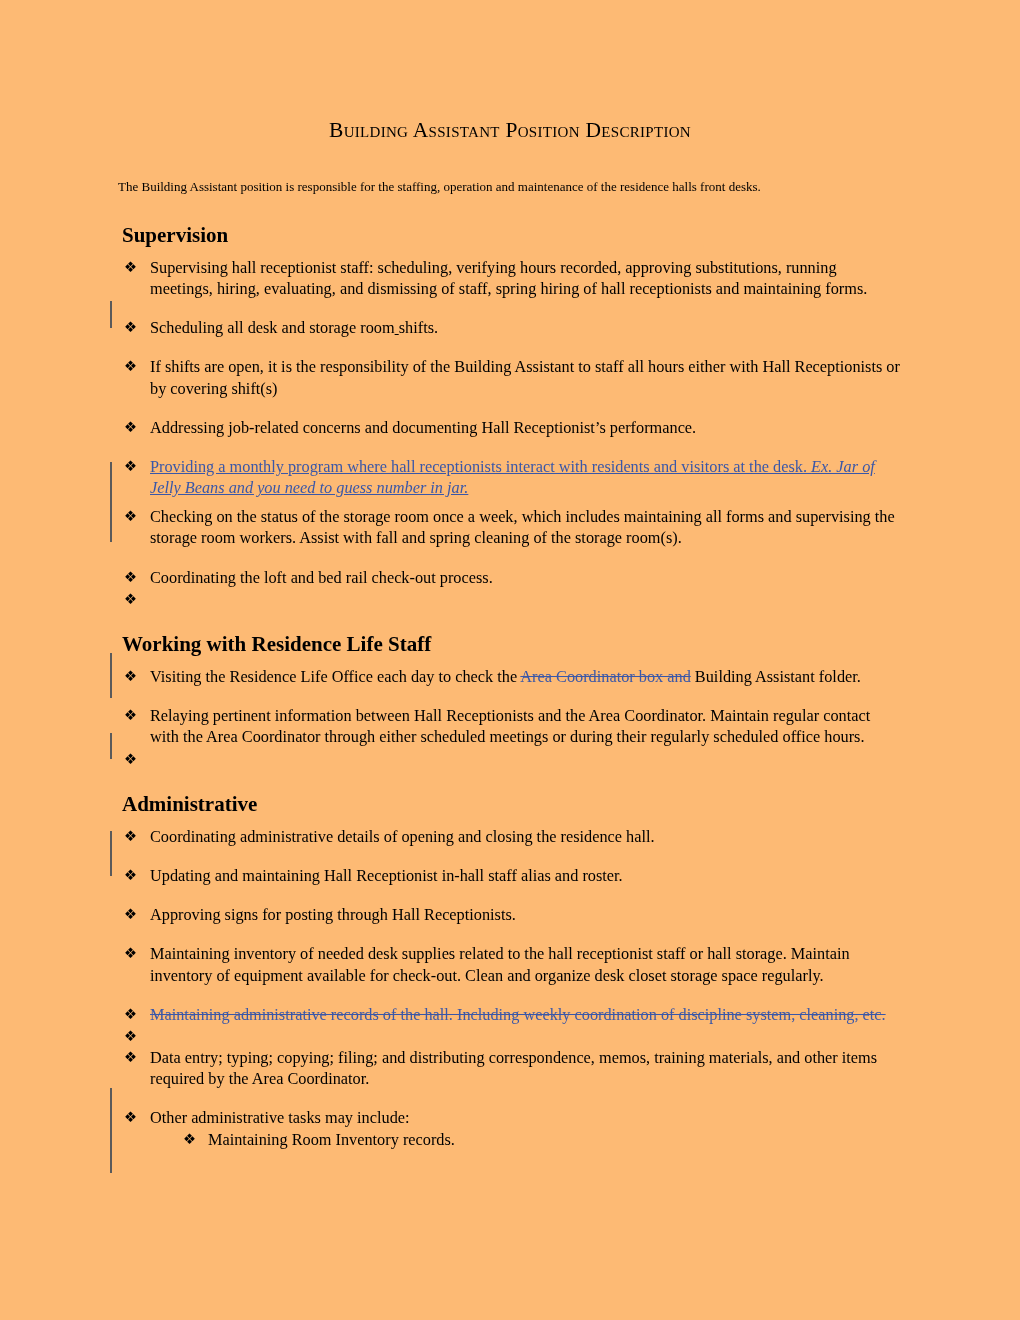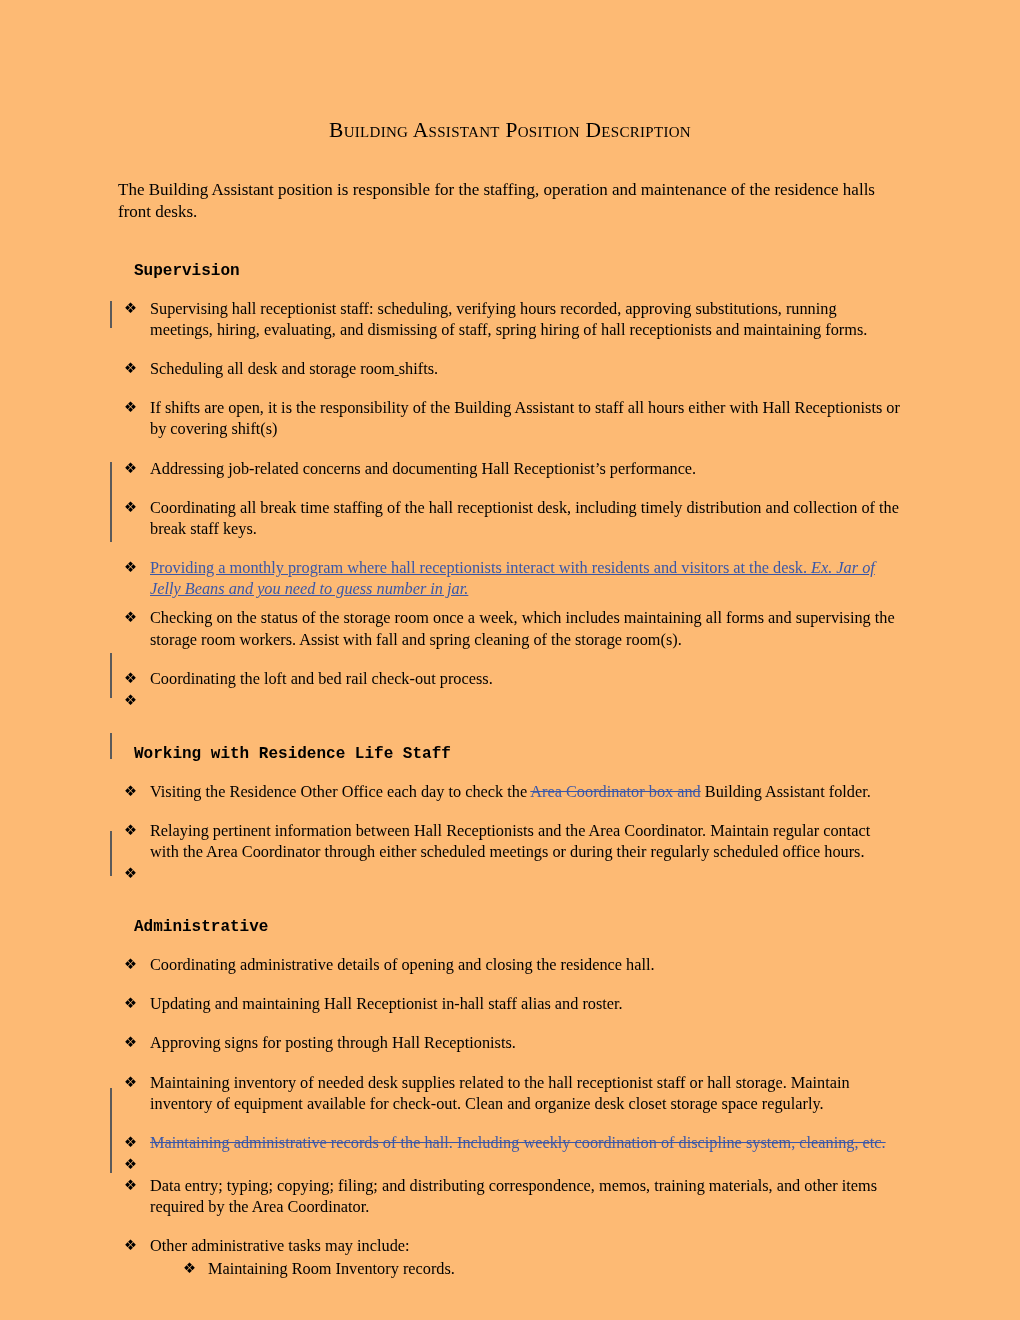--- a/index.html
+++ b/index.html
@@ -30,35 +30,34 @@
     font-variant: small-caps;
     letter-spacing: 0.3px;
     margin: 0;
     padding-top: 118px;
     font-weight: normal;
     line-height: 1.15;
   }
 
   
   .intro {
-    font-size: 17px;
+    font-size: 13px;
     line-height: 1.30;
     margin: 0;
     padding-top: 36px;
     text-align: left;
   }
 
   
   .section-heading {
-    font-size: 16px;
+    font-size: 21px;
     font-weight: bold;
     line-height: 1.30;
-    margin: 16px;
+    margin: 4px;
     padding-top: 22px;
-    font-family: Liberation Mono, monospace;
   }
   .section-heading.tight {
     padding-top: 18px;
   }
 
   
   .bullets {
     list-style: none;
     margin: 0;
     padding: 0;
@@ -142,37 +141,36 @@
     <h2 class="section-heading">Supervision</h2>
     <div class="bullets">
       <div class="bullet first">Supervising hall receptionist staff:  scheduling, verifying hours recorded, approving substitutions, running meetings, hiring, evaluating, and dismissing of staff, spring hiring of hall receptionists and maintaining forms.</div>
 
       <div class="bullet">
         <span>Scheduling all desk and storage room</span><span class="sp-ins"> </span><span>shifts.</span>
       </div>
 
       <div class="bullet">If shifts are open, it is the responsibility of the Building Assistant to staff all hours either with Hall Receptionists or by covering shift(s)</div>
       <div class="bullet">Addressing job-related concerns and documenting Hall Receptionist’s performance.</div>
-      <div class="bullet">Coordinating all break time staffing of the hall receptionist desk, including timely distribution and collection of the break staff keys.</div>
 
       <div class="bullet">
         <span class="ins">Providing a monthly program where hall receptionists interact with residents and visitors at the desk.  </span><span class="ins-italic">Ex. Jar of Jelly Beans and you need to guess number in jar.</span>
       </div>
     </div>
 
     <div class="bullets">
       <div class="bullet first">Checking on the status of the storage room once a week, which includes maintaining all forms and supervising the storage room workers.  Assist with fall and spring cleaning of the storage room(s).</div>
       <div class="bullet">Coordinating the loft and bed rail check-out process.</div>
       <div class="bullet empty"></div>
     </div>
 
     <h2 class="section-heading tight">Working with Residence Life Staff</h2>
     <div class="bullets">
       <div class="bullet first">
-        <span>Visiting the Residence Other Office each day to check the </span><span class="del">Area Coordinator box and</span><span> Building Assistant folder.</span>
+        <span>Visiting the Residence Life Office each day to check the </span><span class="del">Area Coordinator box and</span><span> Building Assistant folder.</span>
       </div>
       <div class="bullet">Relaying pertinent information between Hall Receptionists and the Area Coordinator.  Maintain regular contact with the Area Coordinator through either scheduled meetings or during their regularly scheduled office hours.</div>
       <div class="bullet empty"></div>
     </div>
 
     <h2 class="section-heading tight">Administrative</h2>
     <div class="bullets">
       <div class="bullet first">Coordinating administrative details of opening and closing the residence hall.</div>
       <div class="bullet">Updating and maintaining Hall Receptionist in-hall staff alias and roster.</div>
       <div class="bullet">Approving signs for posting through Hall Receptionists.</div>

